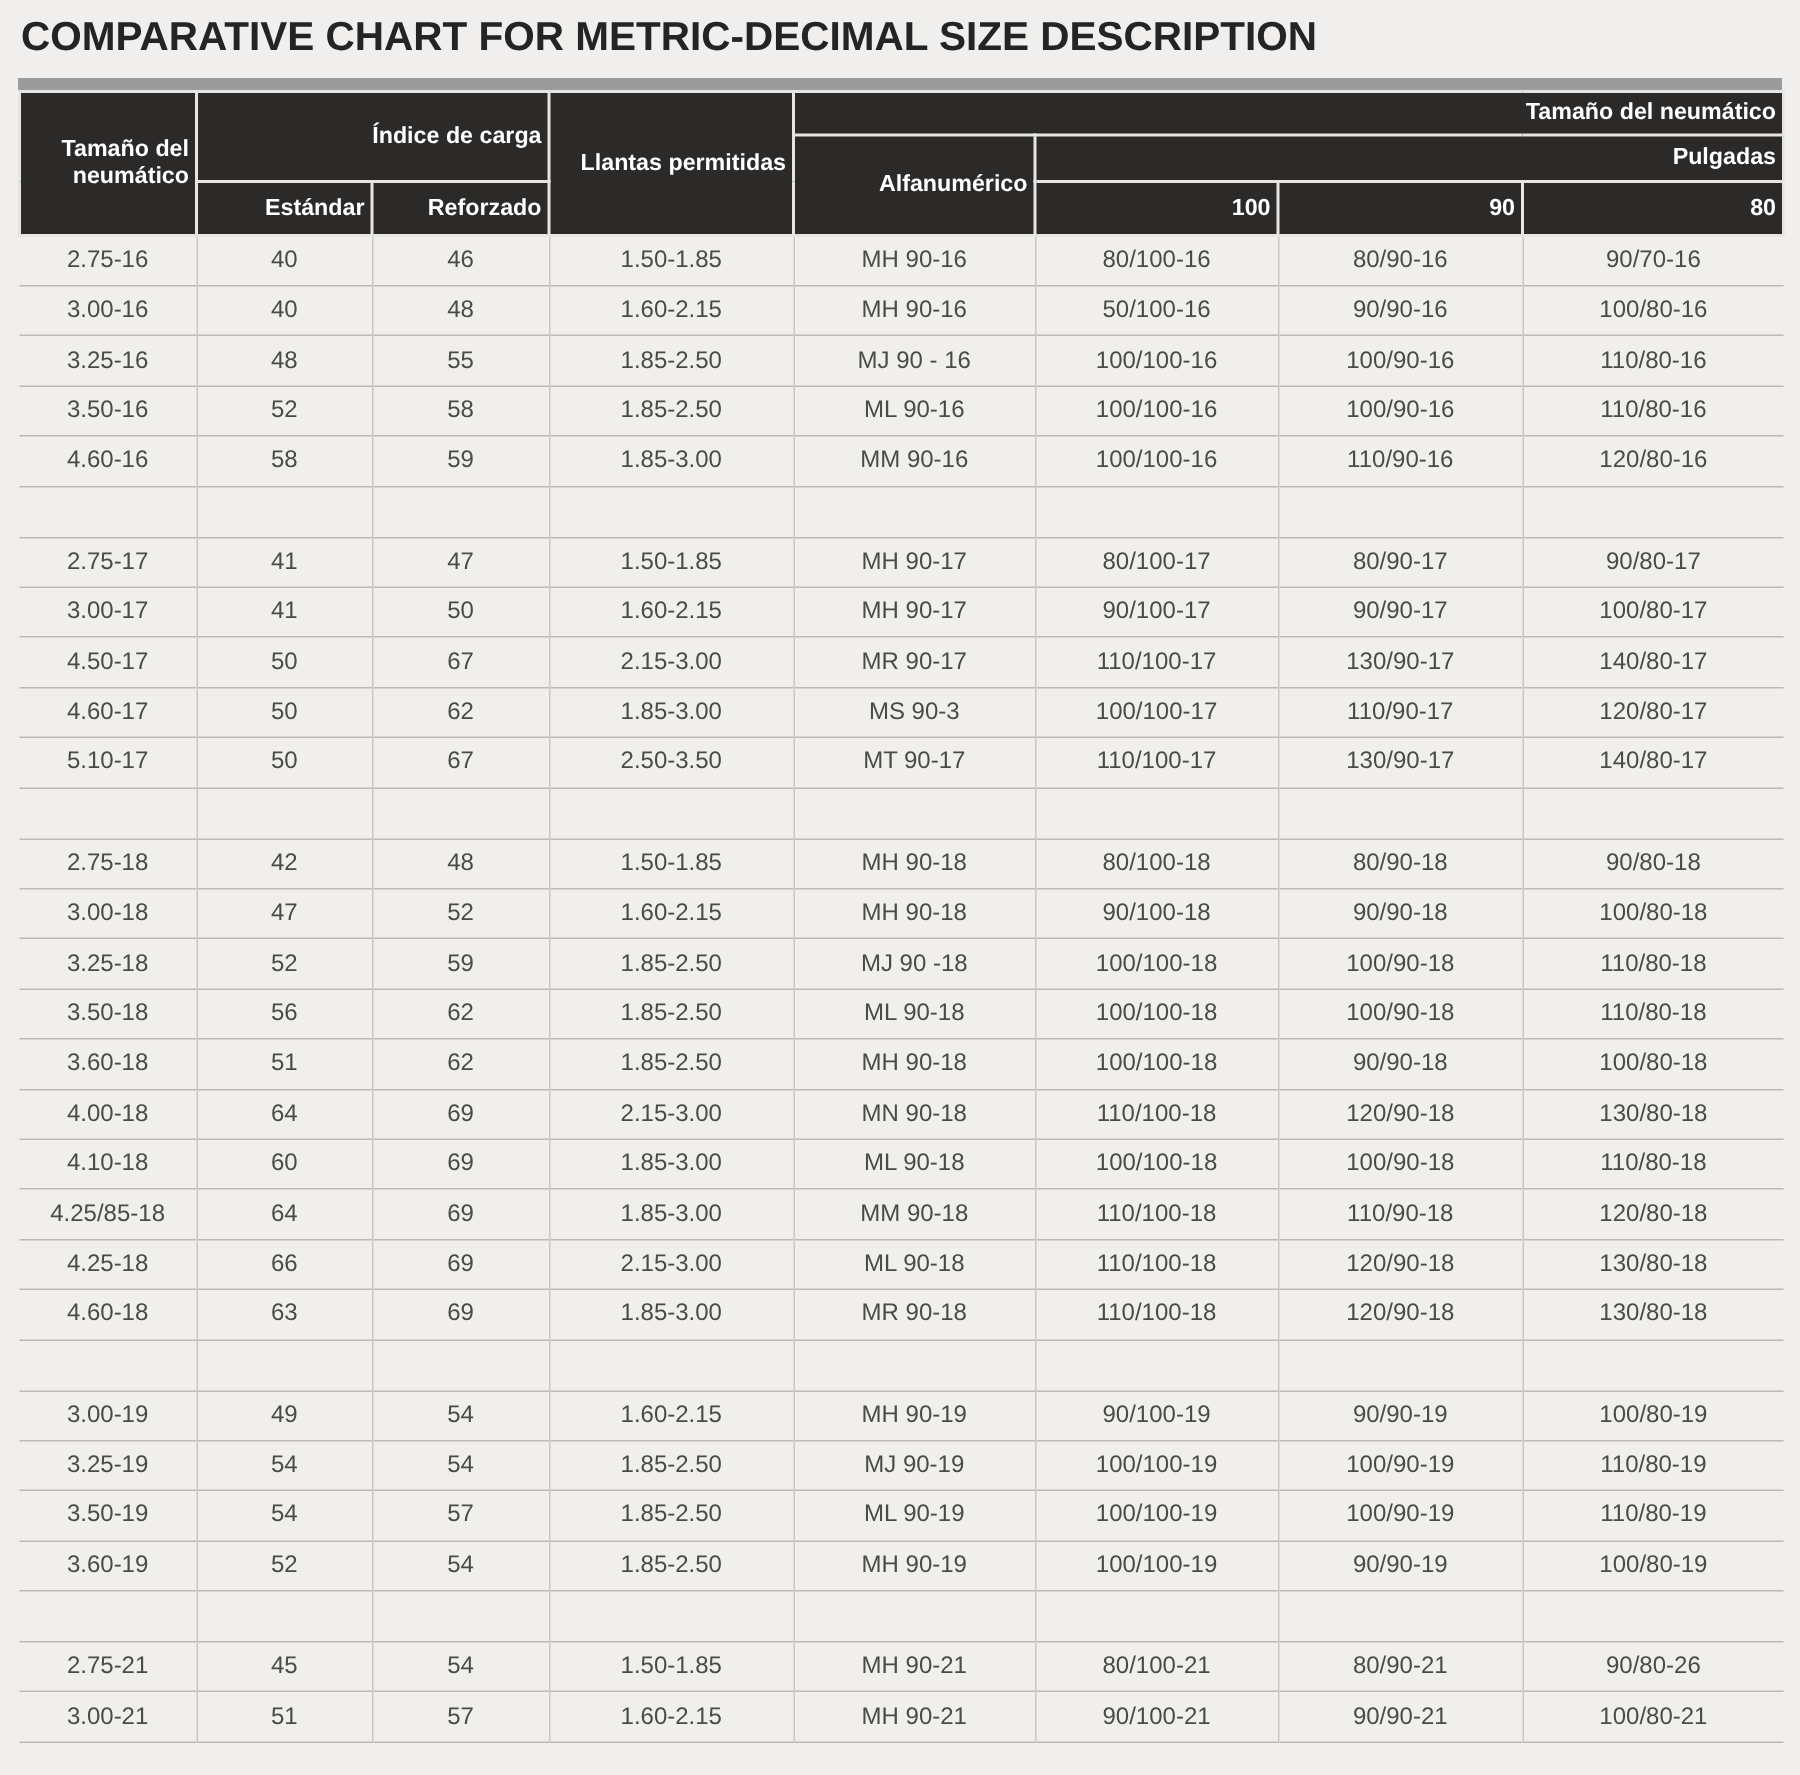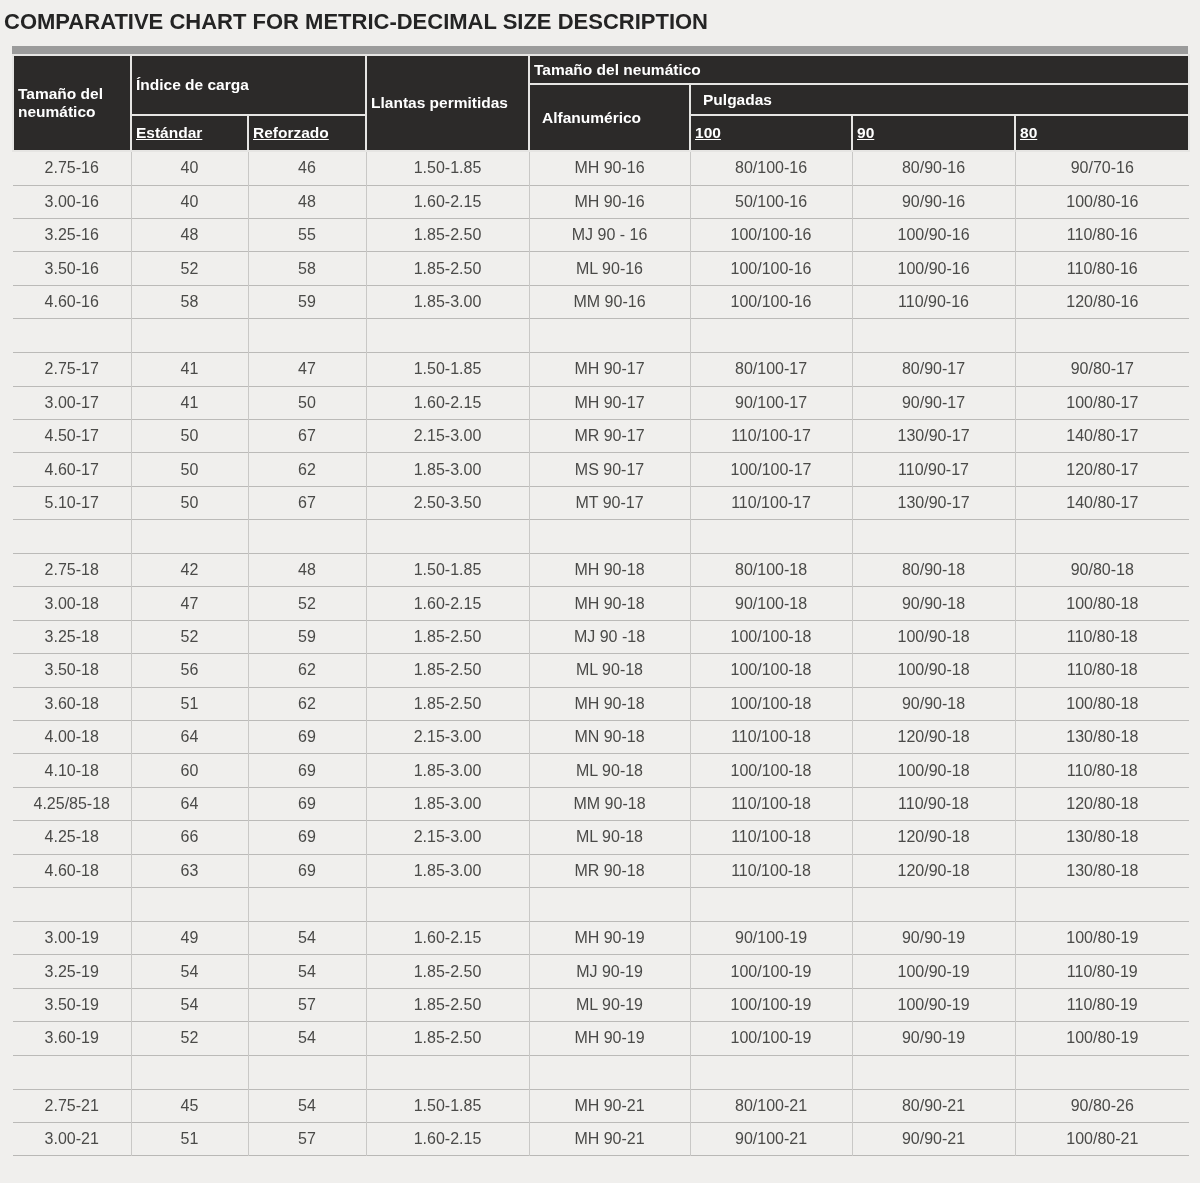--- a/index.html
+++ b/index.html
@@ -11,22 +11,22 @@
   }
   .page {
     width: 1200px;
     height: 1183px;
     background: #f0efed;
     box-sizing: border-box;
     overflow: hidden;
   }
   h1.title {
     margin: 0;
-    padding: 10px 14px 7px 4px;
-    font-size: 22px;
+    padding: 10px 14px 7px 14px;
+    font-size: 27px;
     line-height: 1.1;
     font-weight: bold;
     letter-spacing: 0px;
     color: #242424;
   }
   .table-wrap {
     margin: 5px 12px 0 12px;
   }
   .top-strip {
     height: 8px;
@@ -36,28 +36,28 @@
     width: 100%;
     border-collapse: collapse;
     table-layout: fixed;
     border-bottom: 1px solid #b9b8b6;
   }
   table.comp thead th {
     background: #2c2a29;
     color: #ffffff;
     font-weight: bold;
     font-size: 15.5px;
-    text-align: left;
+    text-align: right;
     vertical-align: middle;
     border: 2px solid #e6e5e3;
     padding: 0 4px;
   }
   table.comp thead tr.hrow-1 th { height: 27px; }
   table.comp thead tr.hrow-2 th { height: 29px; padding-left: 12px; }
-  table.comp thead tr.hrow-3 th { height: 34px; text-decoration: underline; }
+  table.comp thead tr.hrow-3 th { height: 34px; }
   table.comp tbody td {
     height: 32.4px;
     text-align: center;
     vertical-align: middle;
     font-size: 16px;
     color: #4a4a48;
     border-top: 1px solid #bbbab8;
     border-left: 1px solid #c9c8c6;
     background: #f0efed;
     padding: 0 2px;
@@ -198,21 +198,21 @@
             <td>MR 90-17</td>
             <td>110/100-17</td>
             <td>130/90-17</td>
             <td>140/80-17</td>
           </tr>
           <tr>
             <td>4.60-17</td>
             <td>50</td>
             <td>62</td>
             <td>1.85-3.00</td>
-            <td>MS 90-17</td>
+            <td>MS 90-3</td>
             <td>100/100-17</td>
             <td>110/90-17</td>
             <td>120/80-17</td>
           </tr>
           <tr>
             <td>5.10-17</td>
             <td>50</td>
             <td>67</td>
             <td>2.50-3.50</td>
             <td>MT 90-17</td>

